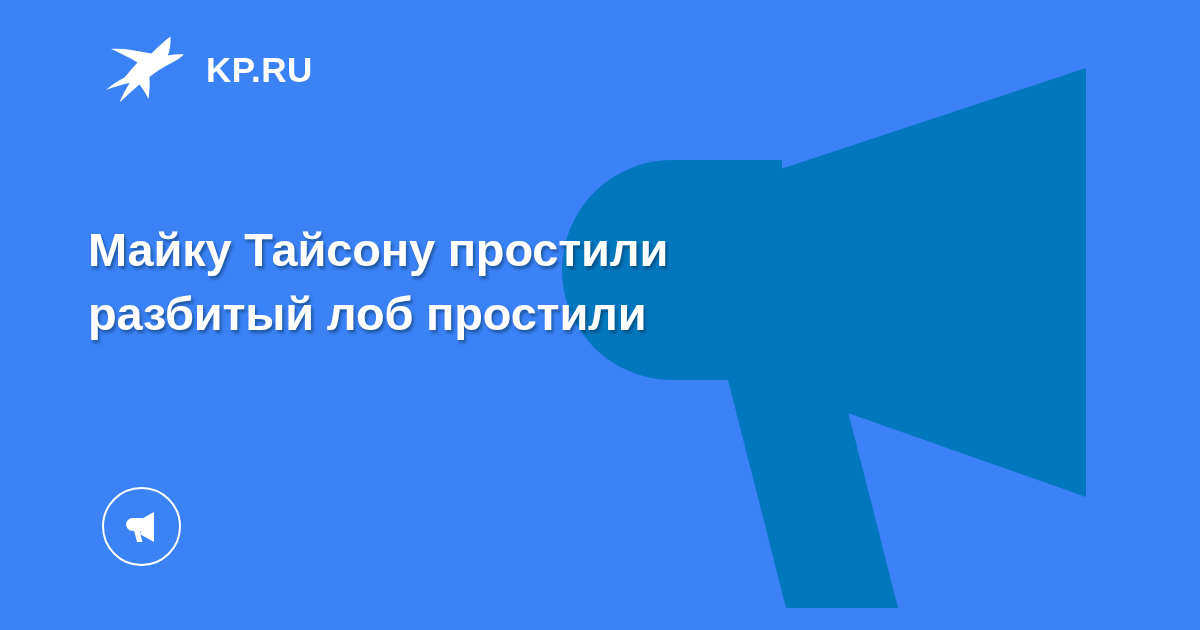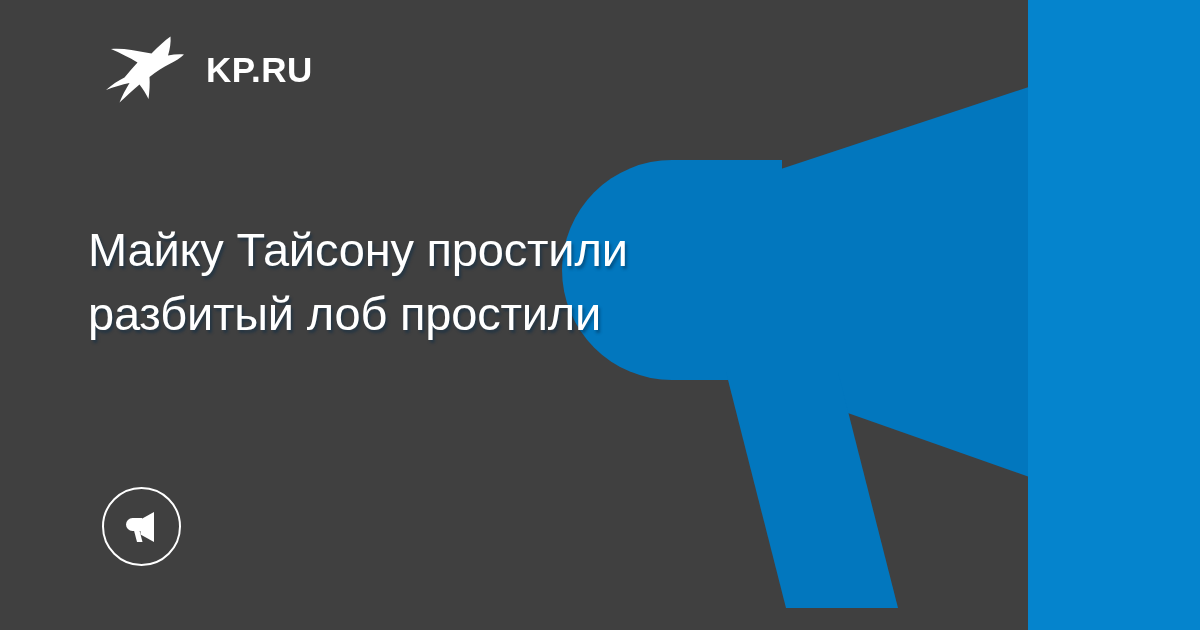--- a/index.html
+++ b/index.html
@@ -11,23 +11,23 @@
     overflow: hidden;
   }
 
   body {
     font-family: "Liberation Sans", "DejaVu Sans", sans-serif;
     background: #0584cd;
   }
 
   .card {
     position: relative;
-    width: 1028px;
+    width: 1200px;
     height: 630px;
-    background: #404040;
+    background: #3b82f6;
     overflow: hidden;
   }
 
   
   .watermark {
     position: absolute;
     left: 0;
     top: 0;
     width: 1200px;
     height: 630px;
@@ -62,21 +62,21 @@
   }
 
   
   .headline {
     position: absolute;
     left: 88px;
     top: 218px;
     width: 760px;
     color: #ffffff;
     font-size: 47px;
-    font-weight: normal;
+    font-weight: bold;
     line-height: 64px;
     letter-spacing: -0.2px;
     text-shadow: 2px 3px 3px rgba(0, 40, 70, 0.45);
   }
 
   .headline-line { display: block; white-space: nowrap; }
 
   
   .badge {
     position: absolute;

